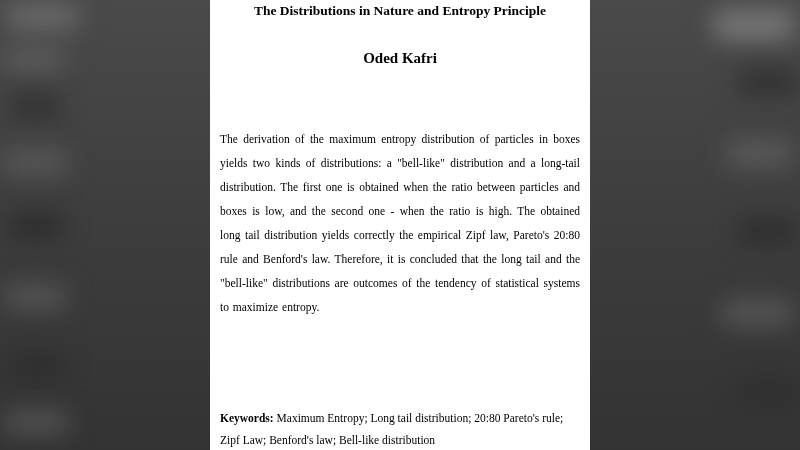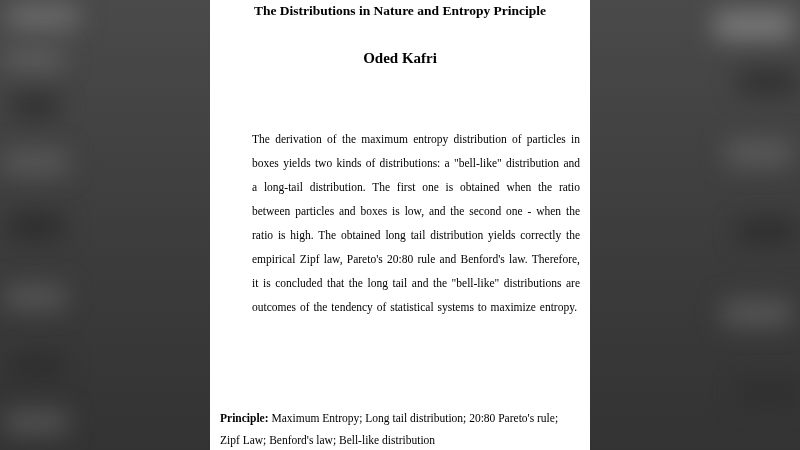--- a/index.html
+++ b/index.html
@@ -82,21 +82,20 @@
   .abstract {
     position: absolute;
     left: 10px;
     right: 10px;
     top: 127px;
     font-size: 11.5px;
     line-height: 24px;
     text-align: justify;
     text-align-last: left;
     word-spacing: 1px;
-    margin-left: 32px;
   }
   .keywords {
     position: absolute;
     left: 10px;
     right: 10px;
     top: 407px;
     font-size: 11.5px;
     line-height: 22px;
     text-align: left;
   }
@@ -129,18 +128,18 @@
 
   <div class="paper">
     <div class="paper-inner">
 
       <h1 class="title">The Distributions in Nature and Entropy Principle</h1>
 
       <div class="author">Oded Kafri</div>
 
       <p class="abstract">The derivation of the maximum entropy distribution of particles in boxes yields two kinds of distributions: a "bell-like" distribution and a long-tail distribution. The first one is obtained when the ratio between particles and boxes is low, and the second one - when the ratio is high. The obtained long tail distribution yields correctly the empirical Zipf law, Pareto's 20:80 rule and Benford's law. Therefore, it is concluded that the long tail and the "bell-like" distributions are outcomes of the tendency of statistical systems to maximize entropy.</p>
 
-      <p class="keywords"><span class="kw-label">Principle:</span><span> Maximum Entropy; Long tail distribution; 20:80 Pareto's rule; Zipf Law; Benford's law; Bell-like distribution</span></p>
+      <p class="keywords"><span class="kw-label">Keywords:</span><span> Maximum Entropy; Long tail distribution; 20:80 Pareto's rule; Zipf Law; Benford's law; Bell-like distribution</span></p>
 
     </div>
   </div>
 
 </div>
 
 </body></html>

